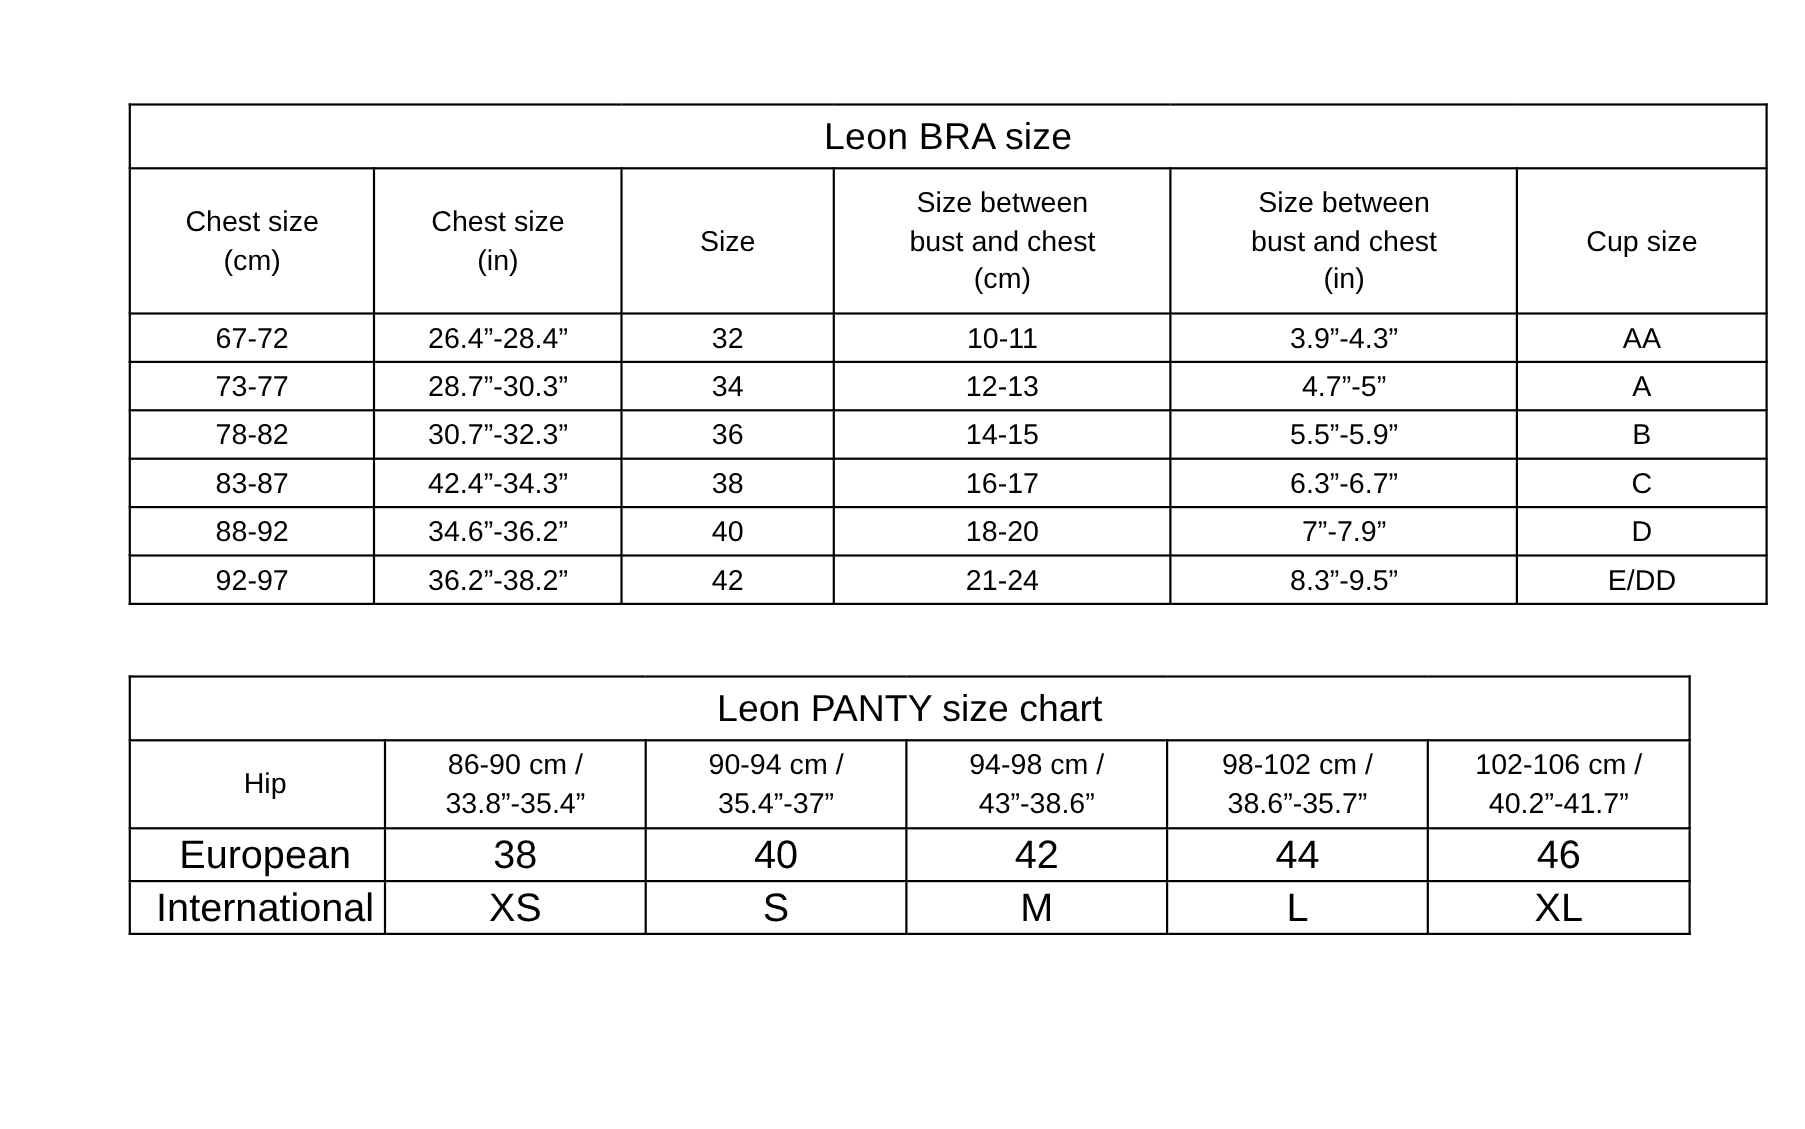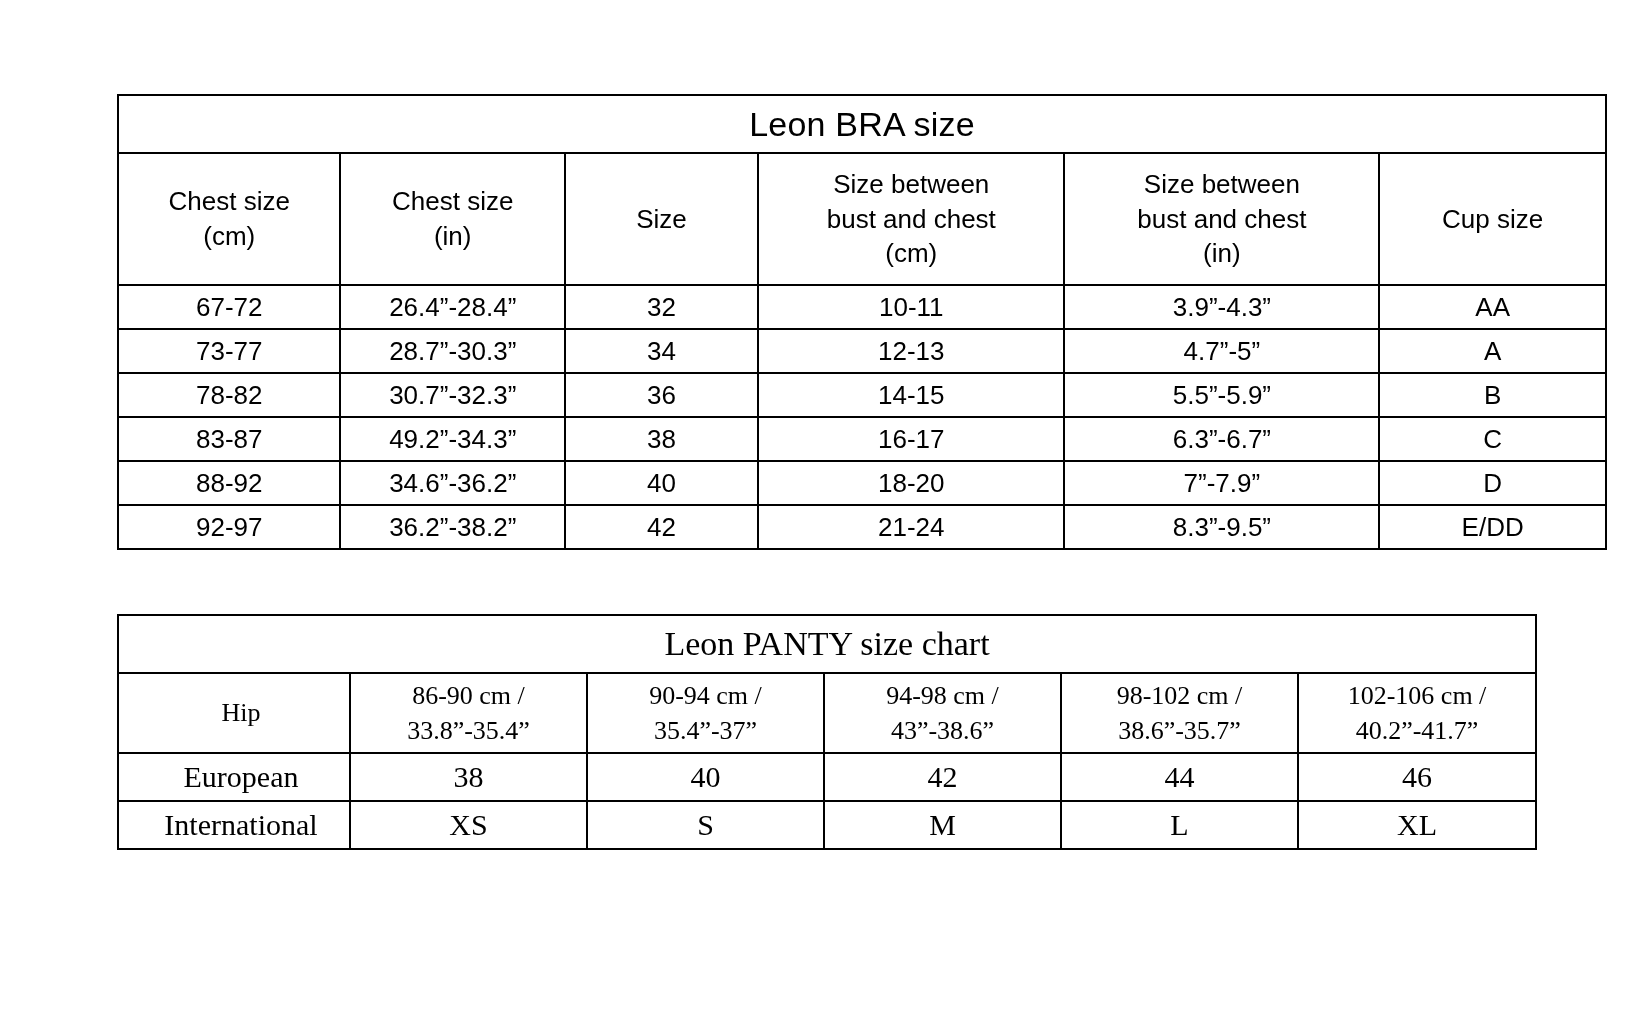--- a/index.html
+++ b/index.html
@@ -27,21 +27,20 @@
     position: absolute;
     left: 117px;
     top: 94px;
     width: 1490px;
   }
   .panty-wrap {
     position: absolute;
     left: 117px;
     top: 614px;
     width: 1190px;
-    font-family: Liberation Serif, serif;
   }
 
   table.sizetable {
     border-collapse: collapse;
     width: 100%;
     table-layout: fixed;
     background: #fff;
   }
   table.sizetable td,
   table.sizetable th {
@@ -99,21 +98,21 @@
     text-align: right;
     padding-left: 14px !important;
   }
   .panty-hip td {
     font-size: 26px;
     line-height: 1.35;
     padding: 8px 4px;
     height: 78px;
   }
   .panty-row td {
-    font-size: 30px;
+    font-size: 36px;
     height: 46px;
     line-height: 46px;
     margin-left: 36px;
   }
 
   .p1 { width: 232px; }
   .p2 { width: 237px; }
   .p3 { width: 237px; }
   .p4 { width: 237px; }
   .p5 { width: 237px; }
@@ -186,21 +185,21 @@
         <tr class="bra-body">
           <td>78-82</td>
           <td>30.7”-32.3”</td>
           <td>36</td>
           <td>14-15</td>
           <td>5.5”-5.9”</td>
           <td>B</td>
         </tr>
         <tr class="bra-body">
           <td>83-87</td>
-          <td>49.2”-34.3”</td>
+          <td>42.4”-34.3”</td>
           <td>38</td>
           <td>16-17</td>
           <td>6.3”-6.7”</td>
           <td>C</td>
         </tr>
         <tr class="bra-body">
           <td>88-92</td>
           <td>34.6”-36.2”</td>
           <td>40</td>
           <td>18-20</td>

